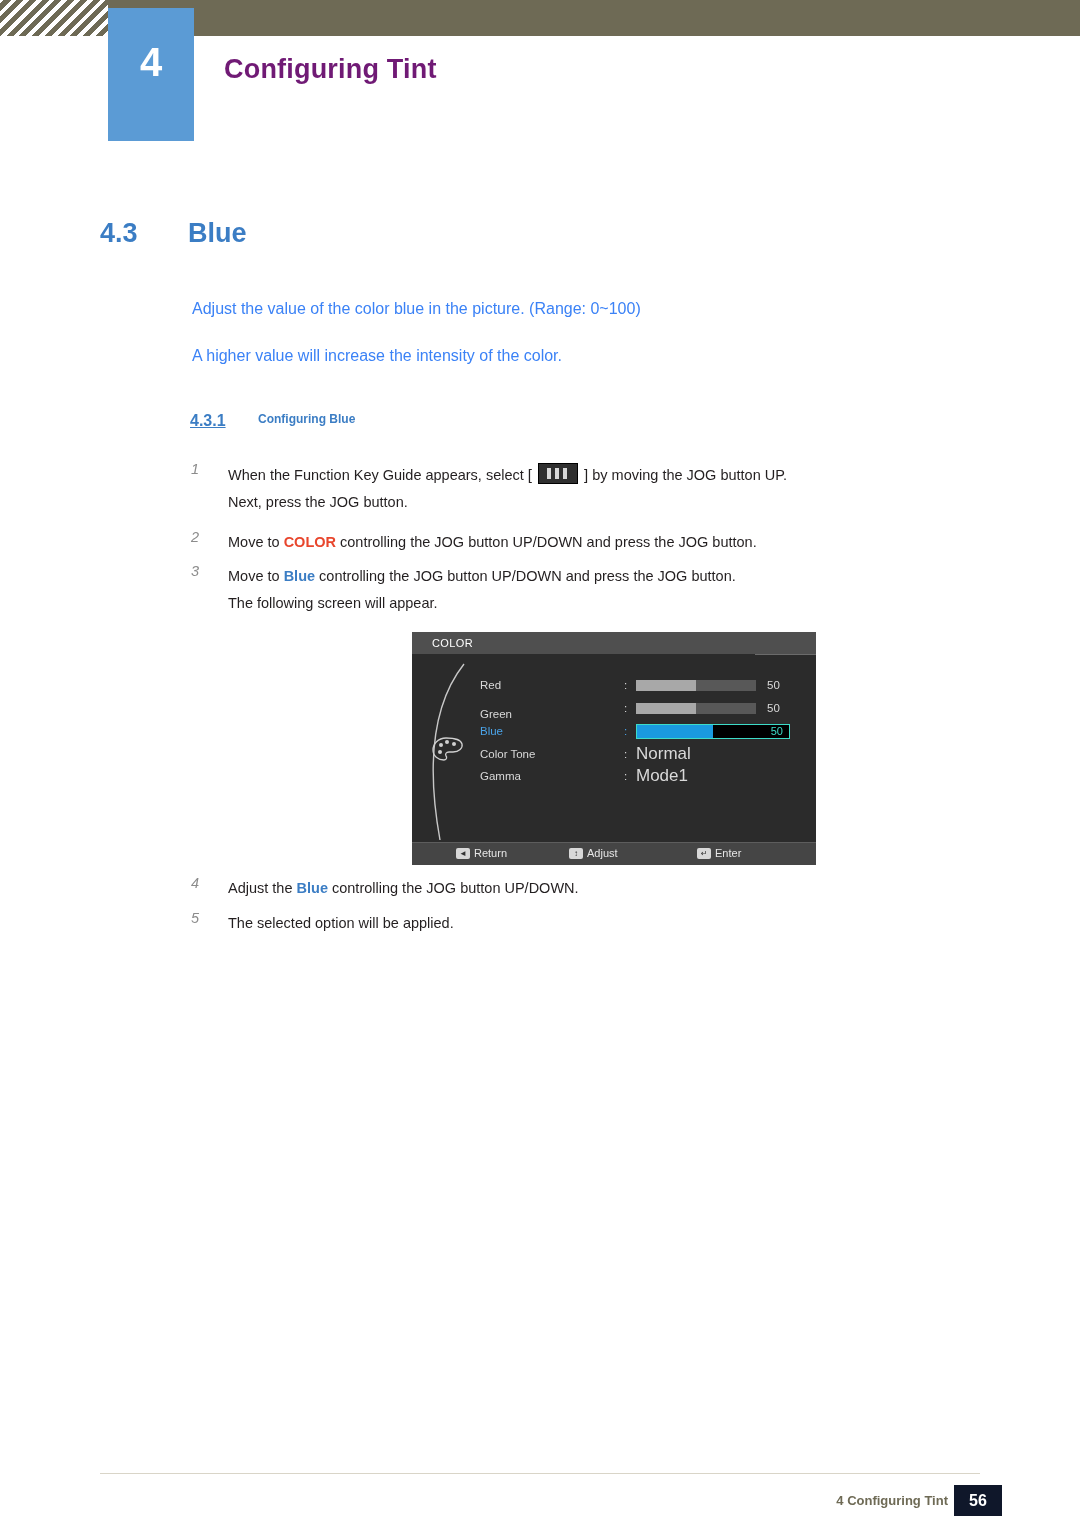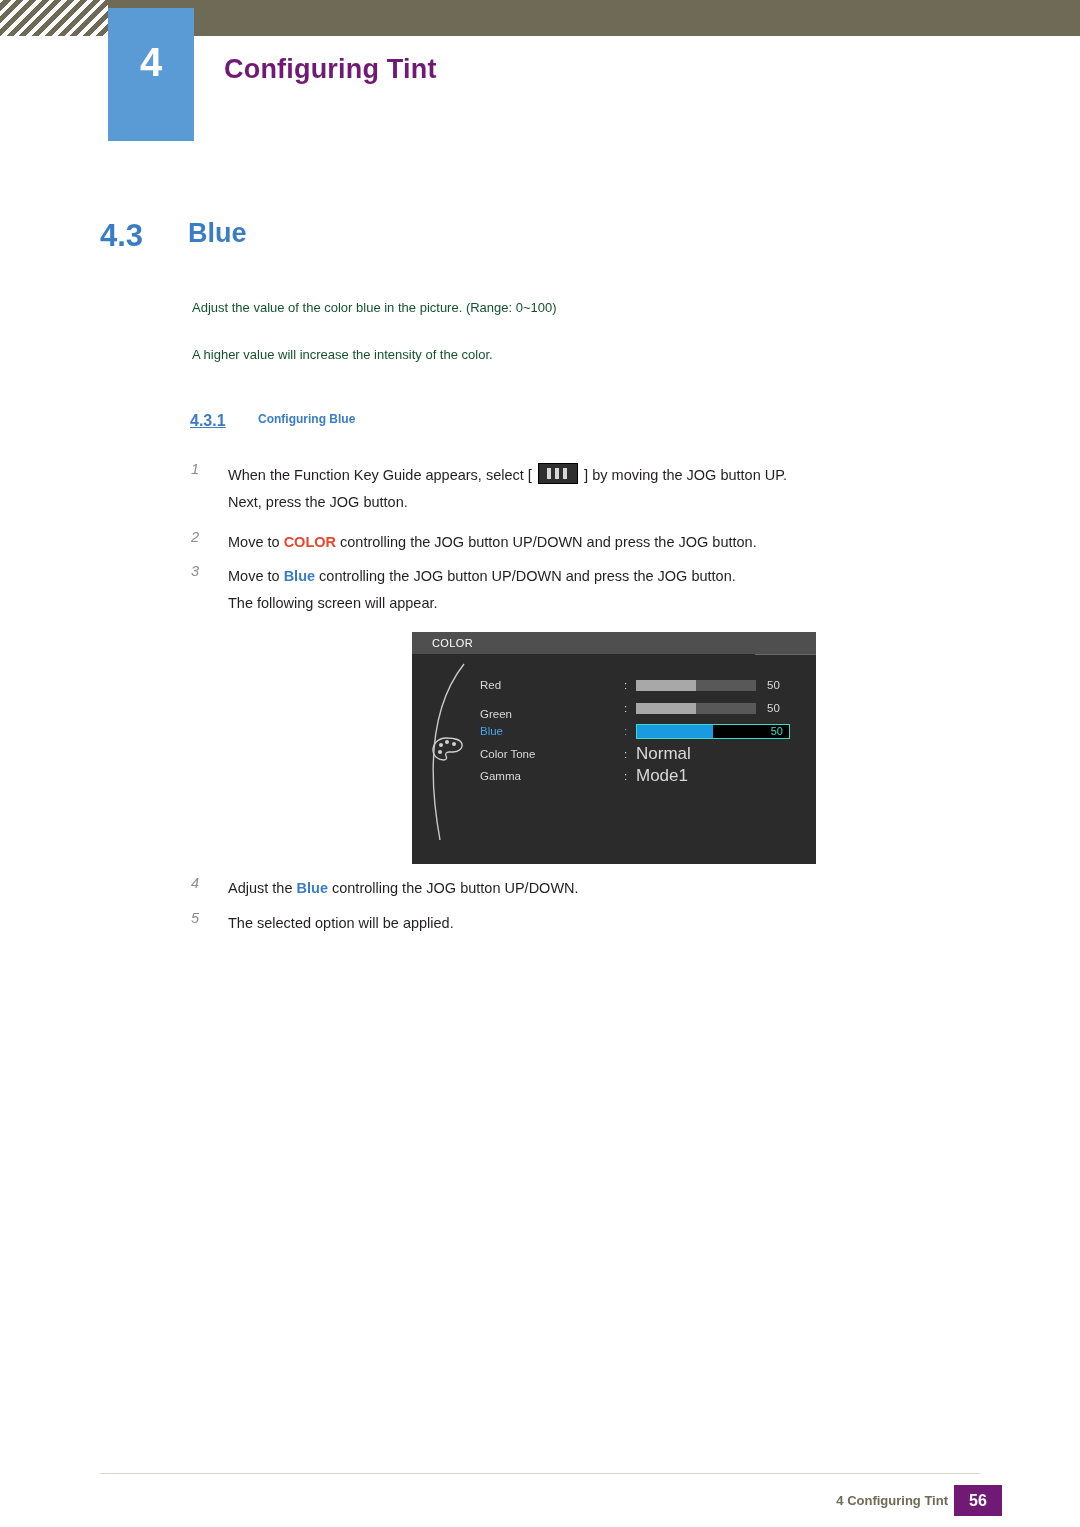--- a/index.html
+++ b/index.html
@@ -74,39 +74,39 @@
     color: #701a75;
     letter-spacing: 0.2px;
     margin-top: 10px;
   }
 
   
   .sec-number {
     position: absolute;
     top: 218px;
     left: 100px;
-    font-size: 31px;
+    font-size: 27px;
     font-weight: bold;
     color: #3b7dc4;
   }
   .sec-title {
     position: absolute;
     top: 218px;
     left: 188px;
     font-size: 27px;
     font-weight: bold;
     color: #3b7dc4;
   }
 
   
   .para {
     position: absolute;
     left: 192px;
-    font-size: 13px;
-    color: #14532d;
+    font-size: 16px;
+    color: #3b82f6;
     white-space: nowrap;
   }
   .para1 { top: 300px; }
   .para2 { top: 347px; }
 
   .subsec-number {
     position: absolute;
     top: 412px;
     left: 190px;
     font-size: 16px;
@@ -370,21 +370,21 @@
     font-size: 13px;
     font-weight: bold;
     color: #6e6a55;
   }
   .footer-page {
     position: absolute;
     right: 78px;
     top: 1485px;
     width: 48px;
     height: 31px;
-    background: #701a75;
+    background: #0f172a;
     color: #ffffff;
     font-size: 16px;
     font-weight: bold;
     display: flex;
     align-items: center;
     justify-content: center;
   }
 </style>
 </head>
 <body>
@@ -481,20 +481,31 @@
 
     <div class="osd-row r4">Color Tone</div>
     <div class="osd-colon c4">:</div>
     <div class="osd-val v4">Normal</div>
 
     <div class="osd-row r5">Gamma</div>
     <div class="osd-colon c5">:</div>
     <div class="osd-val v5">Mode1</div>
   </div>
 
+  <div class="osd-footer">
+    <div class="foot-item fi1">
+      <span class="fkey">◄</span><span>Return</span>
+    </div>
+    <div class="foot-item fi2">
+      <span class="fkey">↕</span><span>Adjust</span>
+    </div>
+    <div class="foot-item fi3">
+      <span class="fkey">↵</span><span>Enter</span>
+    </div>
+  </div>
 </div>
 
 <div class="step s4">
   <span class="step-num">4</span>
   <div class="step-body">
     <span>Adjust the</span>
     <span class="blue-kw">Blue</span>
     <span>controlling the JOG button UP/DOWN.</span>
   </div>
 </div>

